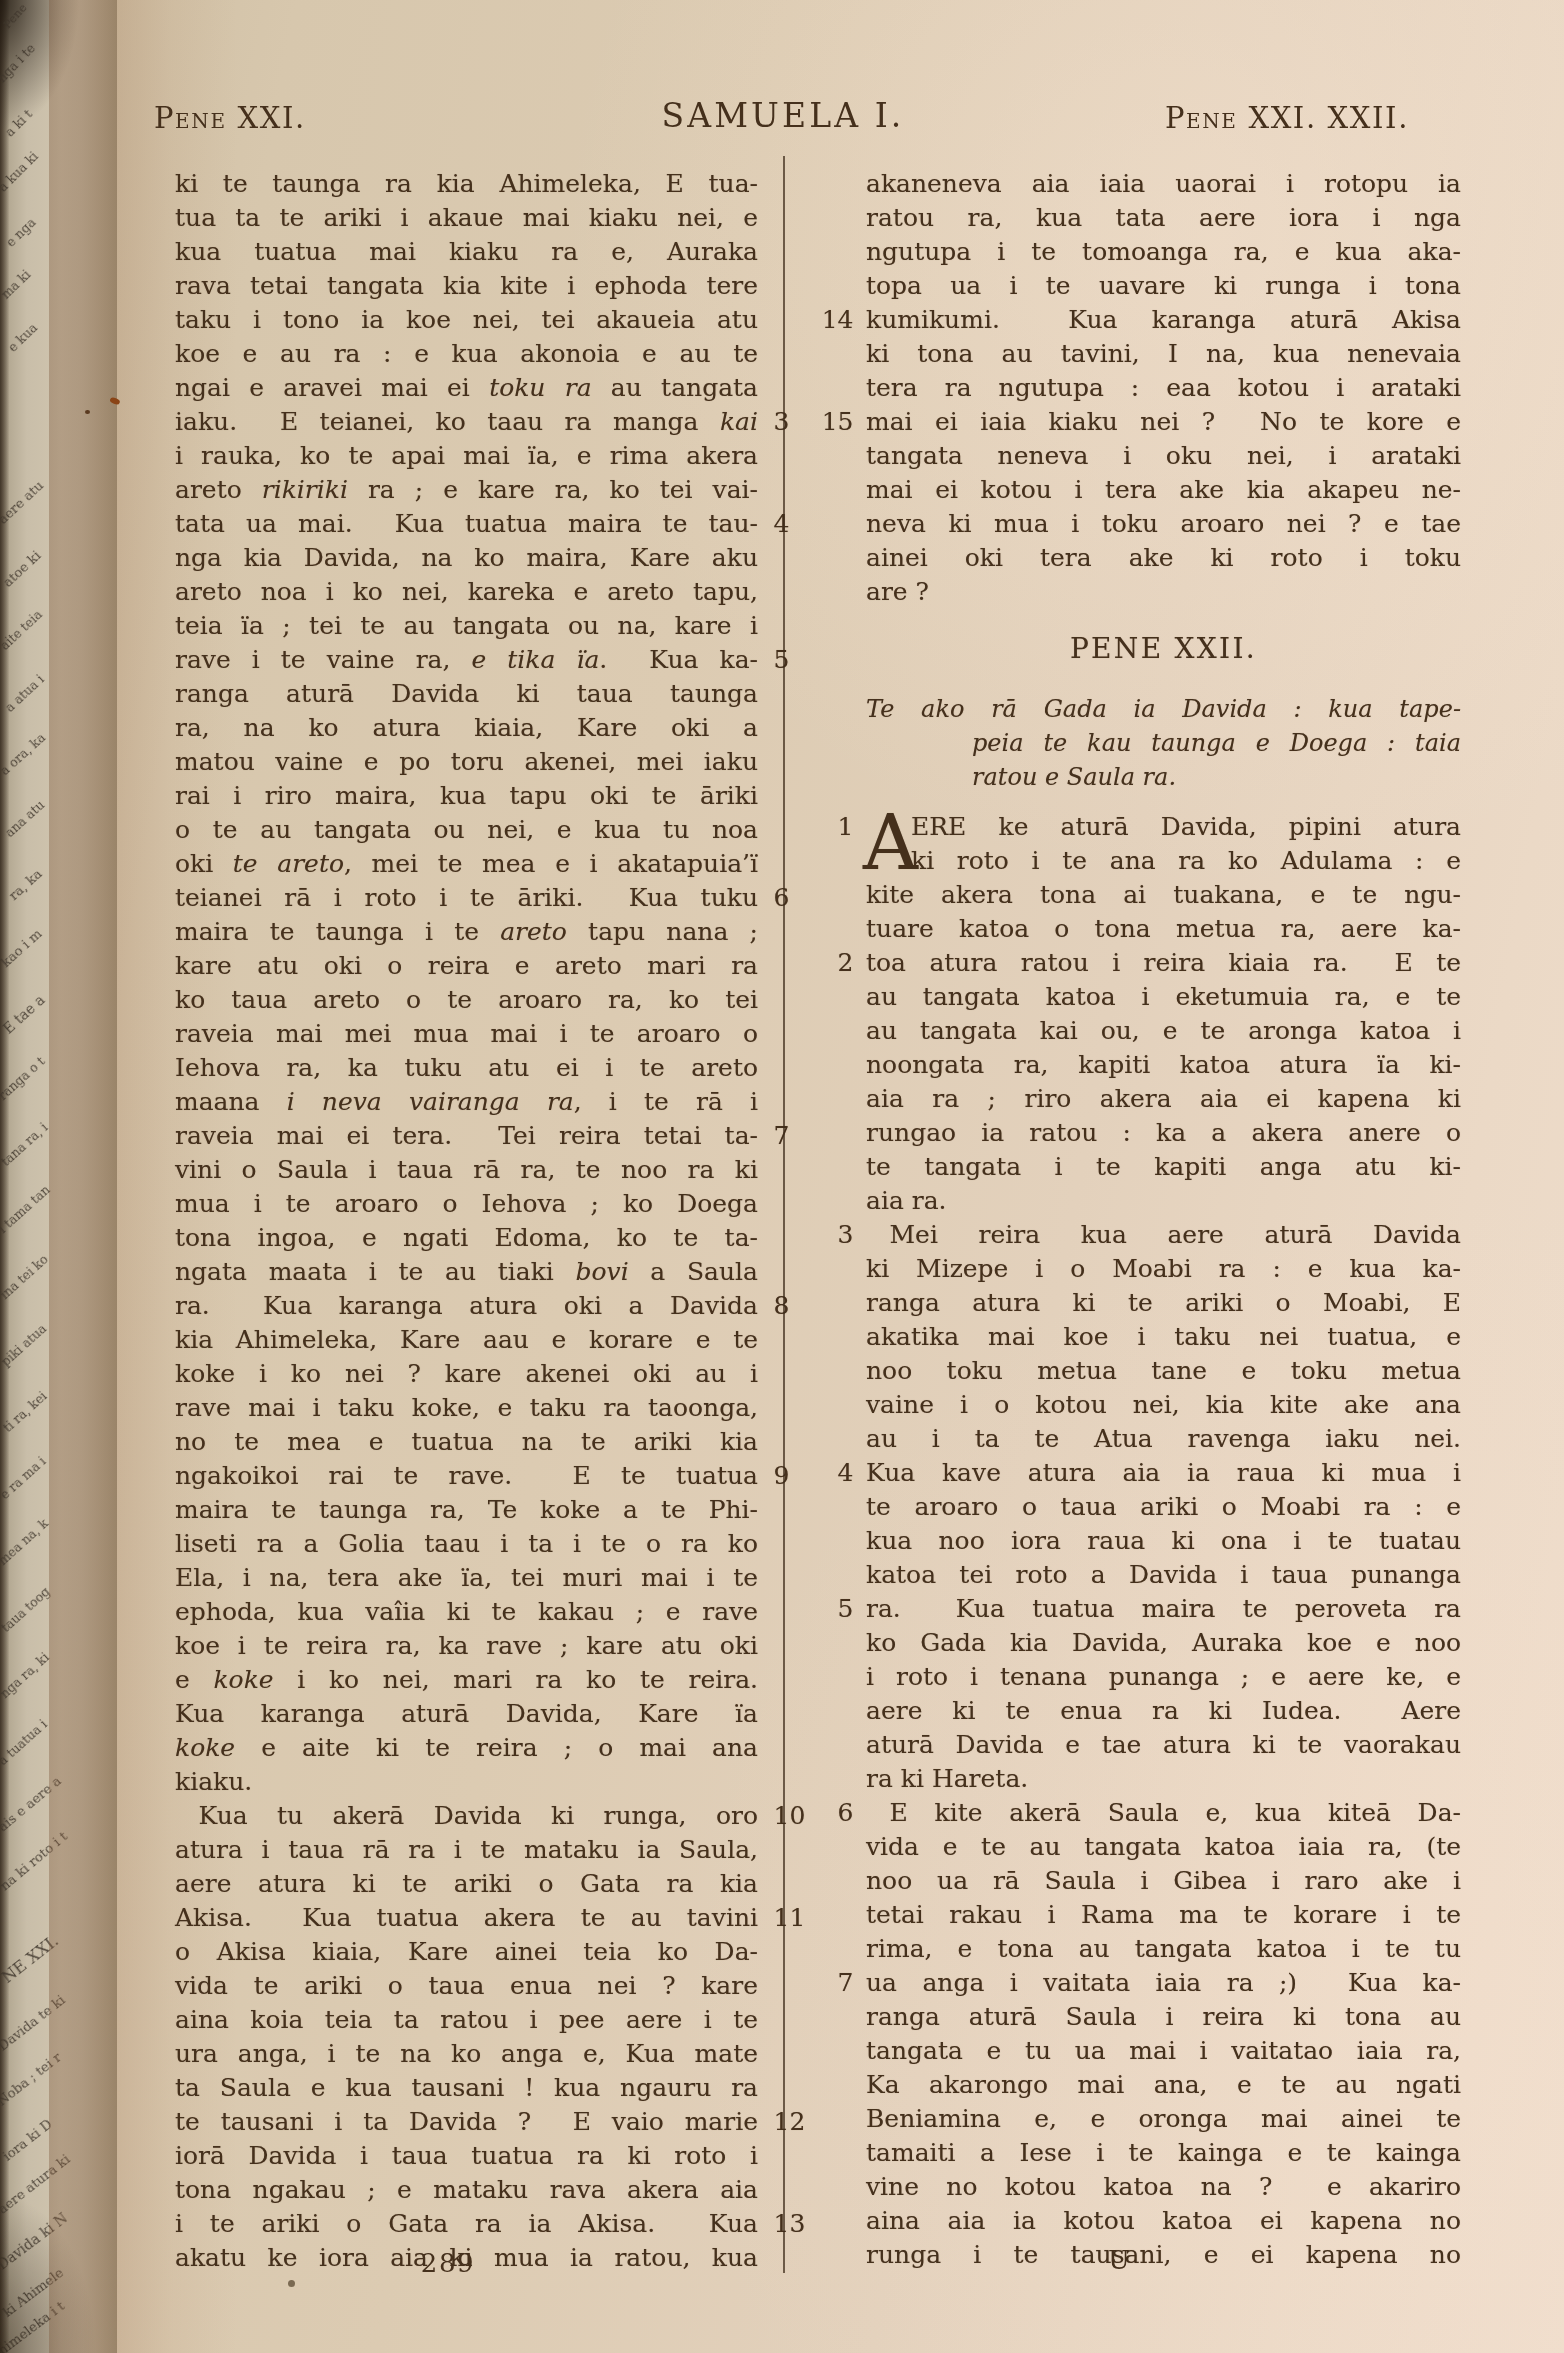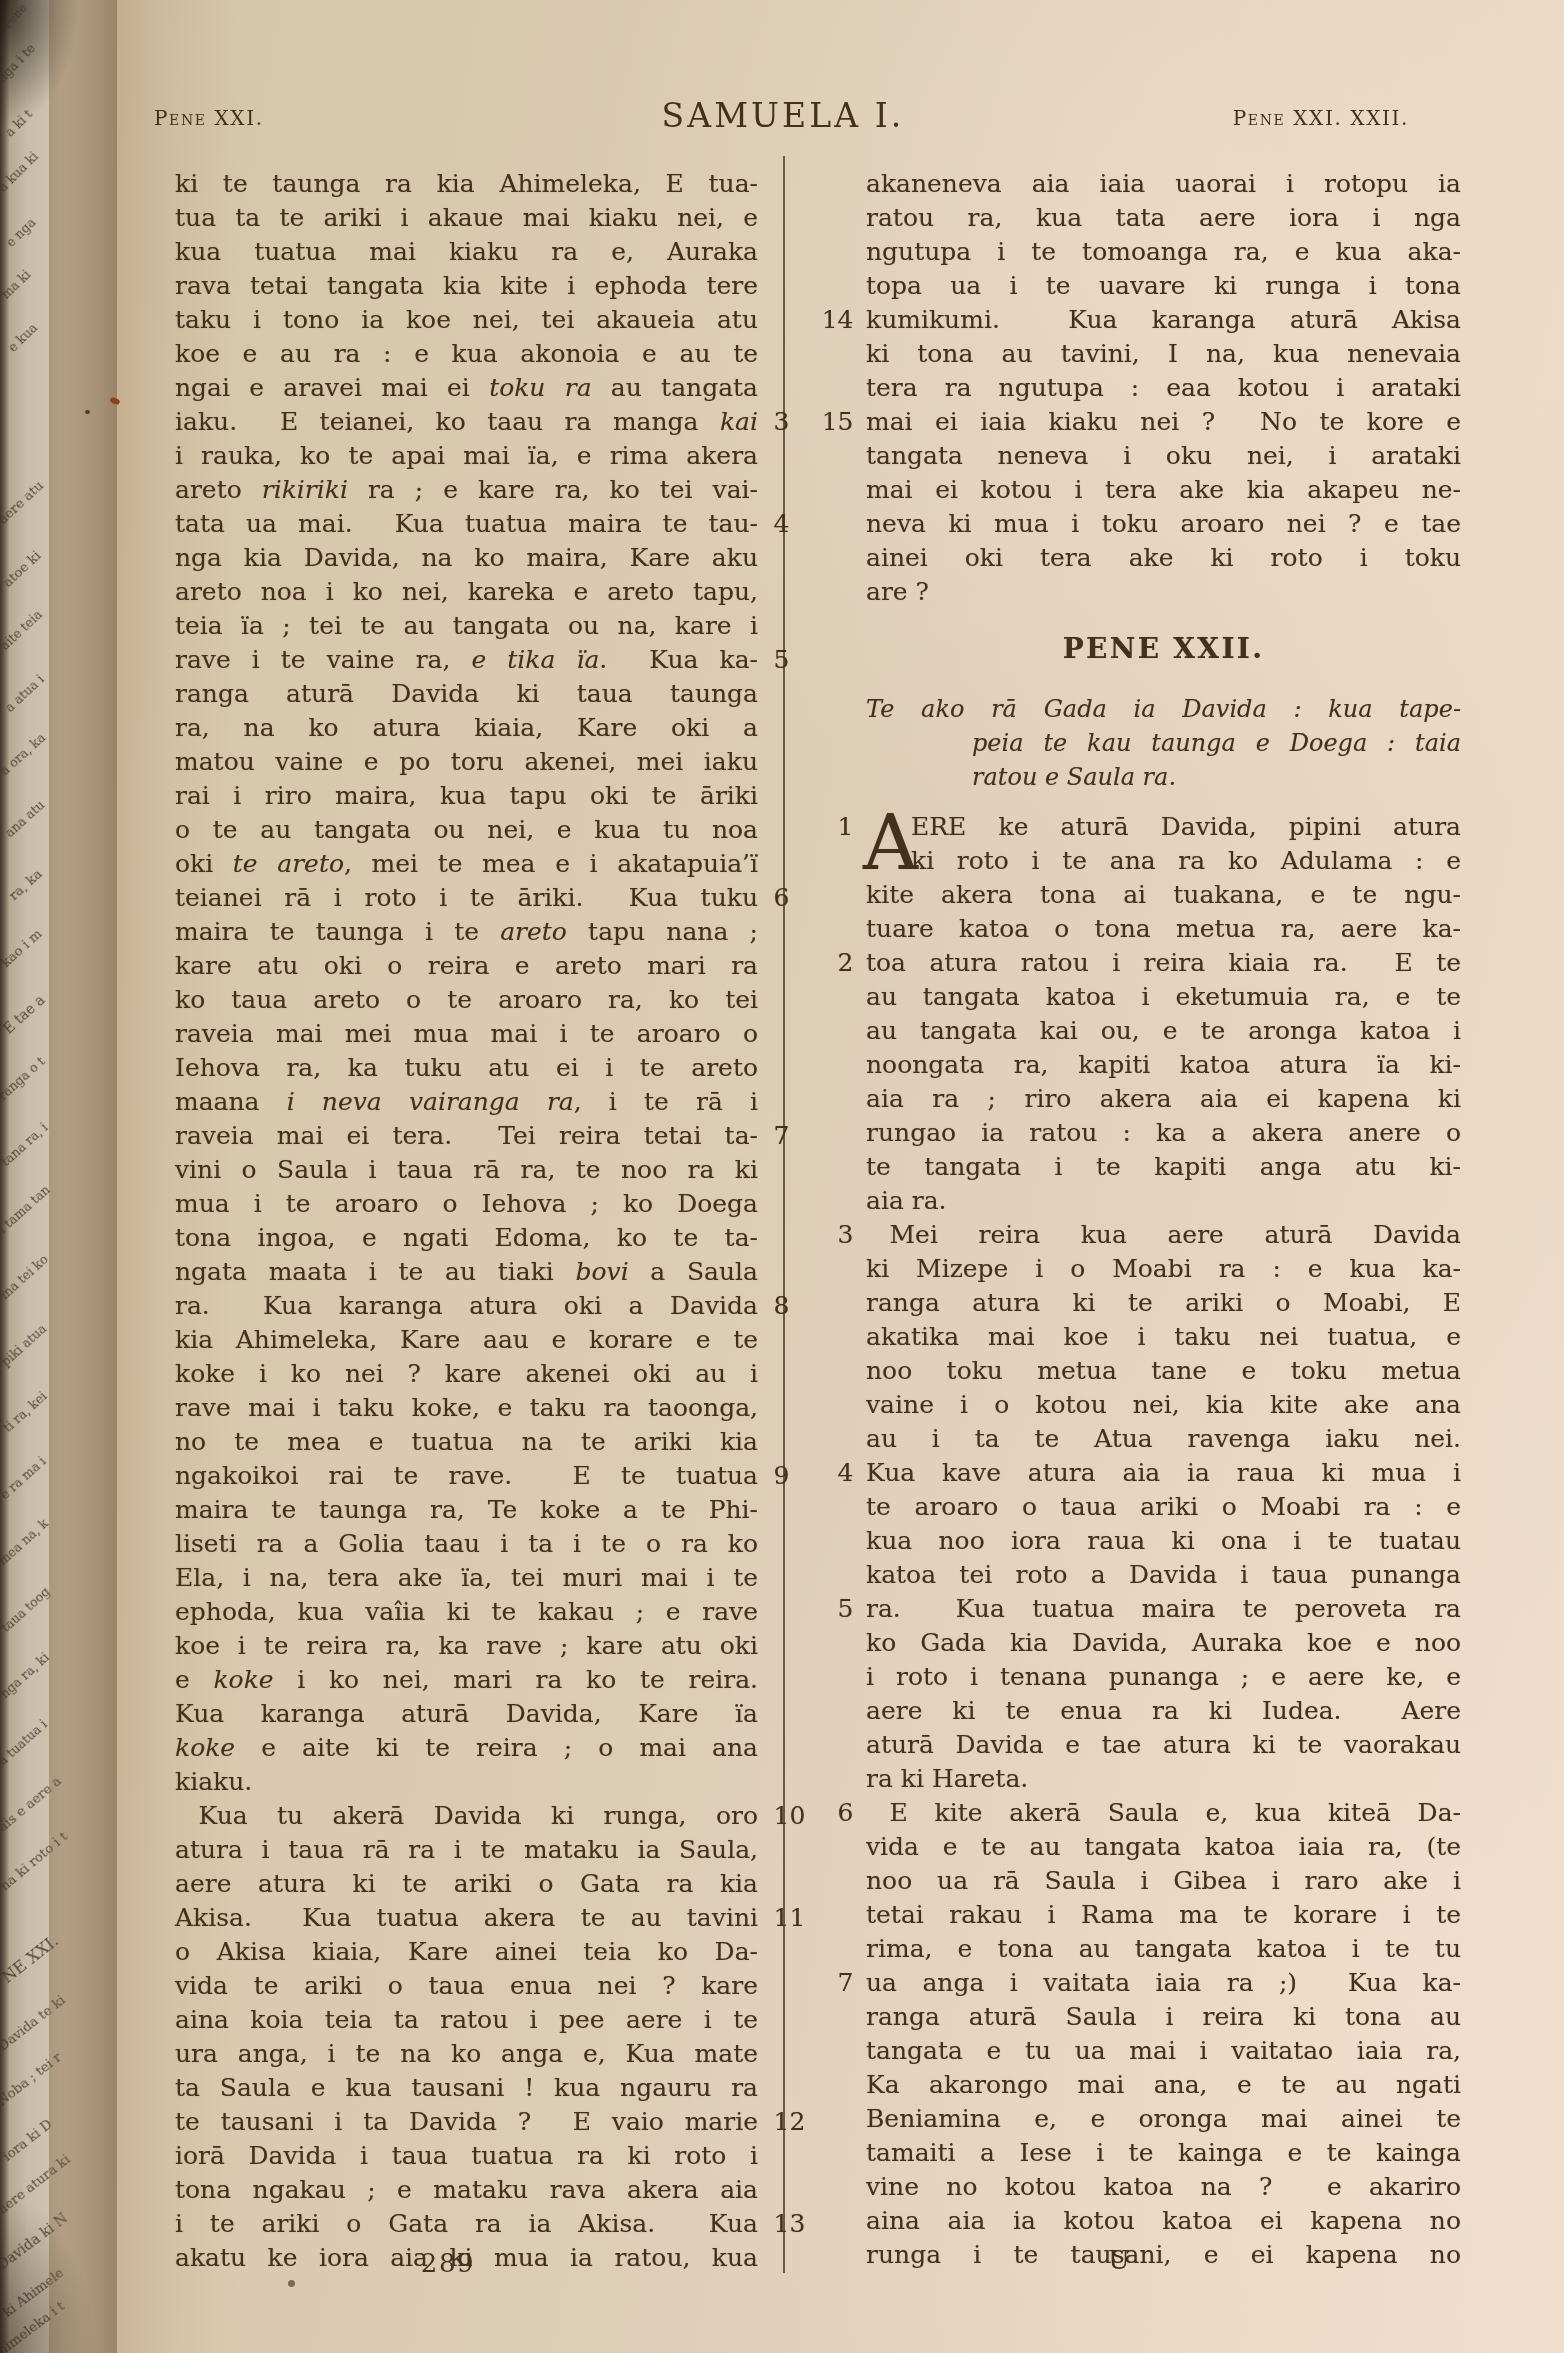--- a/index.html
+++ b/index.html
@@ -15,41 +15,41 @@
       linear-gradient(to right, rgba(52,41,30,.85), rgba(52,41,30,0) 9.4px),
       linear-gradient(to right,#8d7f68 0,#b5aa94 9.4px,#c9bea9 27px,#cfc4ae 61px,#c0b39d 82px,#ab9c84 102px,#9a8b72 117px);}
   .edge::before{content:"";position:absolute;left:0;top:0;width:117px;height:235px;
     background:radial-gradient(110px 180px at 0 0, rgba(30,22,14,.85), rgba(30,22,14,0) 72%);}
   .edge::after{content:"";position:absolute;left:0;bottom:0;width:117px;height:282px;
     background:radial-gradient(133px 219px at 0 100%, rgba(40,30,18,.5), rgba(40,30,18,0) 72%);}
   .frag{position:absolute;color:#3d342a;opacity:.85;white-space:nowrap;filter:blur(0.3px);transform-origin:left top;}
   .gutter{position:absolute;left:49px;top:0;width:188px;height:100%;pointer-events:none;
     background:linear-gradient(to right, rgba(122,84,55,.38), rgba(150,105,70,.22) 35%, rgba(170,128,92,.10) 65%, rgba(170,128,92,0));}
   
-  .hdr-left,.hdr-right{position:absolute;top:99px;font-size:20px;font-variant:small-caps;letter-spacing:1.6px;line-height:38px;}
+  .hdr-left,.hdr-right{position:absolute;top:99px;font-size:29px;font-variant:small-caps;letter-spacing:1.6px;line-height:38px;}
   .hdr-left{left:154px;}
   .hdr-right{right:155px;}
   .hdr-center{position:absolute;top:97px;left:783px;transform:translateX(-50%);font-size:33px;letter-spacing:3.1px;line-height:38px;}
   
   .col{position:absolute;top:167px;font-size:25px;margin-left:22px;}
   .col-left{left:153px;width:583px;}
   .col-right{left:844px;width:595px;}
   .line{position:relative;height:34px;line-height:34px;text-align:justify;text-align-last:justify;text-justify:inter-word;
     text-shadow:0 0 0.8px rgba(69,48,28,.35);}
   .line.short{text-align-last:left;}
   .line.ind{padding-left:23.5px;}
   .line.dropline{padding-left:45px;}
   .line.sum{font-style:italic;font-size:24px;}
   .line.sum.ind2{padding-left:106px;}
   .vnum{position:absolute;top:0;font-size:25px;font-style:normal;}
   .vnum.vleft{left:calc(100% + 15.6px);}
   .vnum.vright{right:calc(100% + 12.5px);}
   .spacer{width:100%;}
   .chap-heading{height:36px;line-height:36px;font-size:28px;letter-spacing:2.3px;text-align:center;text-align-last:center;
-    text-shadow:0 0 0.8px rgba(69,48,28,.35);font-weight:bold;}
+    text-shadow:0 0 0.8px rgba(69,48,28,.35);}
   .dropcap{position:absolute;left:-3.1px;top:-2.3px;font-size:76px;line-height:70px;font-weight:normal;}
   .divider{position:absolute;left:783px;top:156px;width:1.6px;height:2117px;background:rgba(62,44,26,.72);}
   .folio{position:absolute;top:2246px;left:448px;transform:translateX(-50%);font-size:26px;letter-spacing:1.6px;line-height:34px;}
   .sig{position:absolute;top:2243px;left:1119px;transform:translateX(-50%);font-size:26px;line-height:34px;}
   .speck{position:absolute;border-radius:50%;}
   i{font-style:italic;}
 </style>
 </head>
 <body>
 

